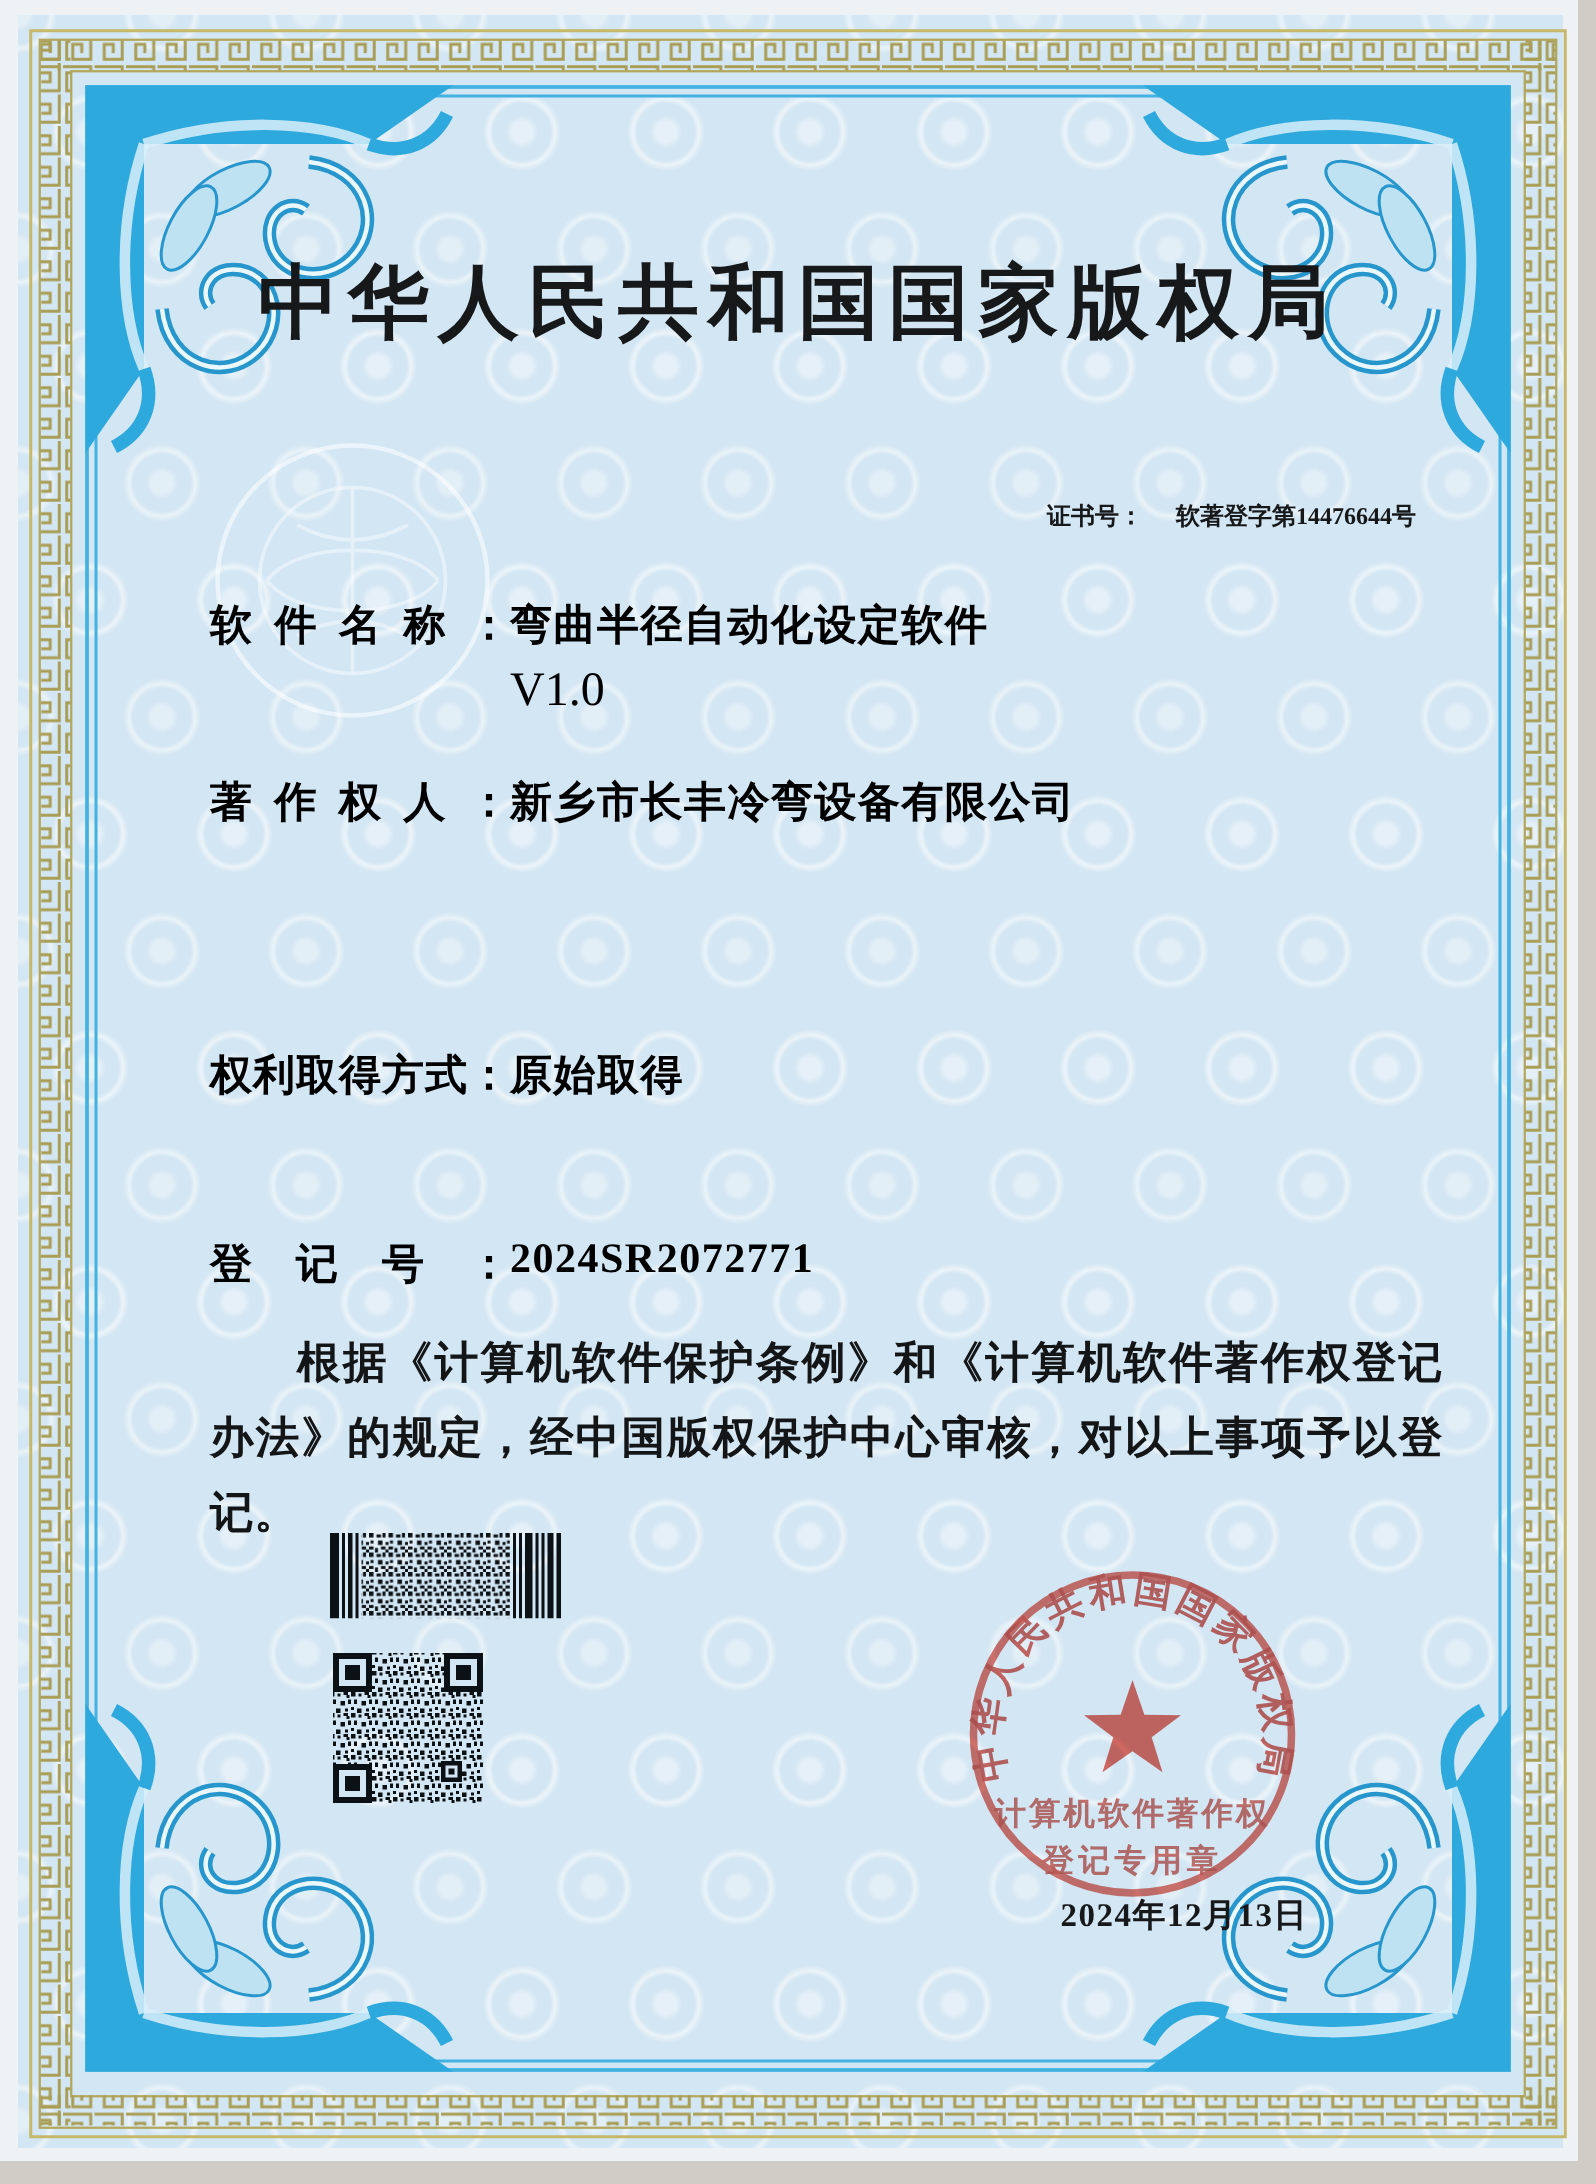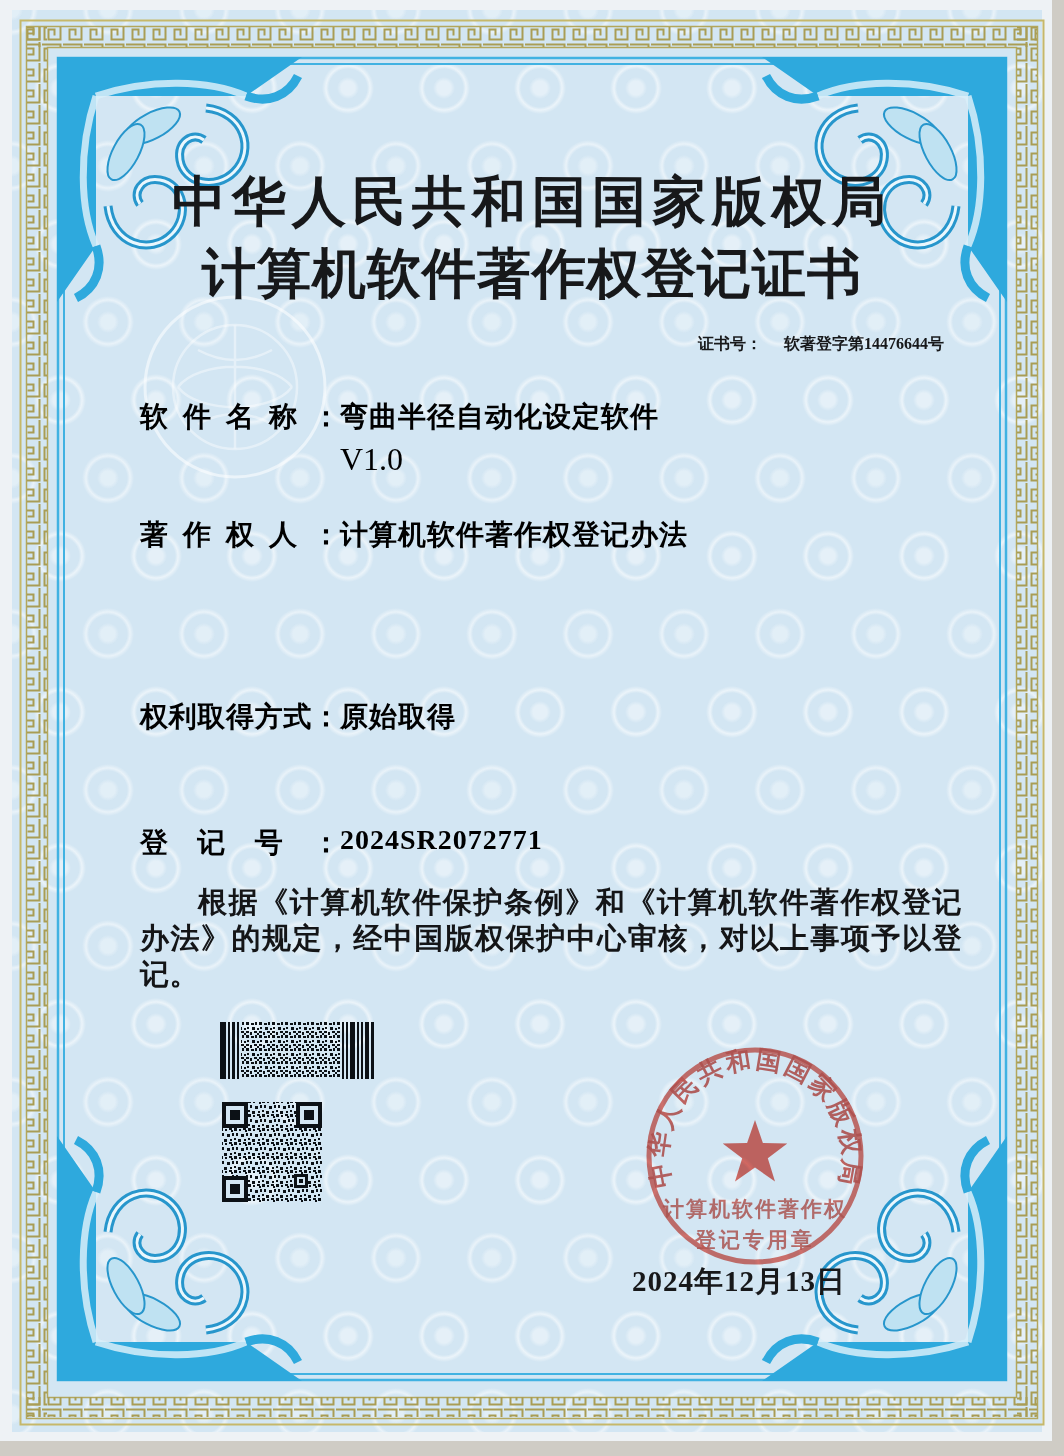--- a/index.html
+++ b/index.html
@@ -36,26 +36,26 @@
   .row .lbl{display:inline-block;width:200px;text-align:justify;text-align-last:justify;vertical-align:top;}
   .row .val{display:inline-block;margin-left:0;vertical-align:top;letter-spacing:1px;}
   .r-soft{top:398px;}
   .r-ver{top:441px;left:340px;font-size:32px;font-weight:normal;position:absolute;}
   .r-owner{top:516px;}
   .r-acq{top:698px;}
   .r-scope{top:763px;}
   .r-reg{top:824px;}
   .statement{
     position:absolute;top:884px;left:140px;width:822px;
-    font-size:29px;font-weight:bold;line-height:36px;
+    font-size:29px;font-weight:bold;line-height:50px;
     text-indent:2em;text-align:justify;letter-spacing:.5px;color:#141517;
   }
   .date{
-    position:absolute;top:1262px;left:632px;width:240px;text-align:left;
-    font-size:29px;font-weight:bold;letter-spacing:1px;color:#17181a;
+    position:absolute;top:1262px;left:632px;width:240px;text-align:right;
+    font-size:22px;font-weight:bold;letter-spacing:1px;color:#17181a;
   }
   .barcode{position:absolute;left:220px;top:1022px;}
   .qrcode{position:absolute;left:220px;top:1100px;}
   .seal{position:absolute;left:643px;top:1044px;mix-blend-mode:multiply;opacity:.93;}
   .emboss{position:absolute;left:138px;top:290px;opacity:.6;}
   .seal text,.seal textPath{font-family:"Liberation Serif","DejaVu Serif",serif;font-weight:bold;}
 </style>
 </head>
 <body>
 
@@ -101,33 +101,32 @@
     <use href="#cornTL" transform="translate(1064,1438) scale(-1,-1)"></use>
   </svg>
 
   <svg class="emboss" width="194" height="194" viewBox="0 0 194 194">
     <circle cx="97" cy="97" r="90" fill="none" stroke="rgba(255,255,255,.9)" stroke-width="3"></circle>
     <circle cx="97" cy="97" r="62" fill="none" stroke="rgba(255,255,255,.7)" stroke-width="2.5"></circle>
     <path d="M40,97 C60,70 134,70 154,97 M40,97 C60,124 134,124 154,97 M97,35 V159 M60,60 q37,20 74,0 M60,134 q37,-20 74,0" fill="none" stroke="rgba(255,255,255,.7)" stroke-width="2.5"></path>
   </svg>
 
   <div class="txt title1">中华人民共和国国家版权局</div>
-  <div class="txt title2">计算机软件著作权登记证书</div>
 
   <div class="txt certno">
     <span class="lbl">证书号：</span><span>软著登字第14476644号</span>
   </div>
 
   <div class="row r-soft">
     <span class="lbl">软件名称：</span><span class="val">弯曲半径自动化设定软件</span>
   </div>
   <div class="r-ver">V1.0</div>
 
   <div class="row r-owner">
-    <span class="lbl">著作权人：</span><span class="val">计算机软件著作权登记办法</span>
+    <span class="lbl">著作权人：</span><span class="val">新乡市长丰冷弯设备有限公司</span>
   </div>
 
   <div class="row r-acq">
     <span class="lbl">权利取得方式：</span><span class="val">原始取得</span>
   </div>
 
 
   <div class="row r-reg">
     <span class="lbl">登记号：</span><span class="val">2024SR2072771</span>
   </div>

